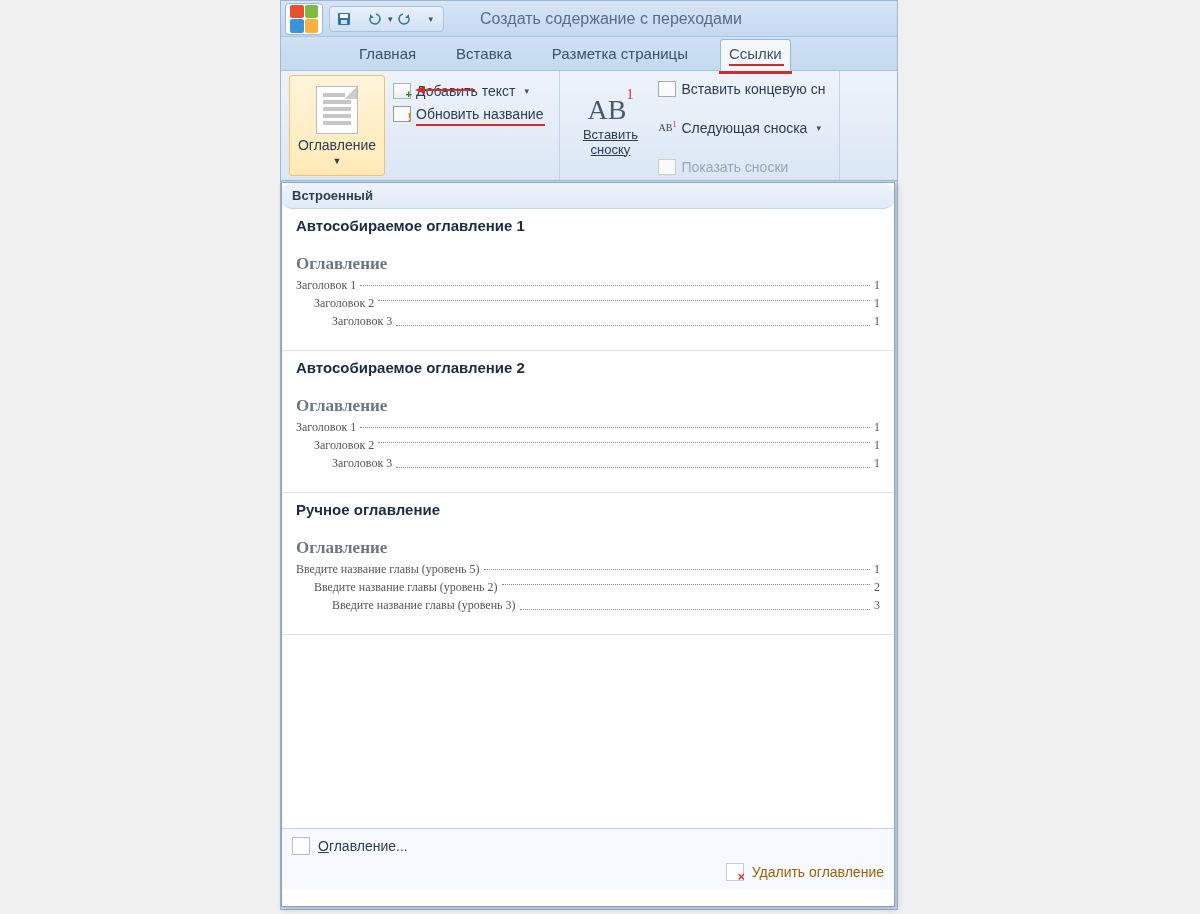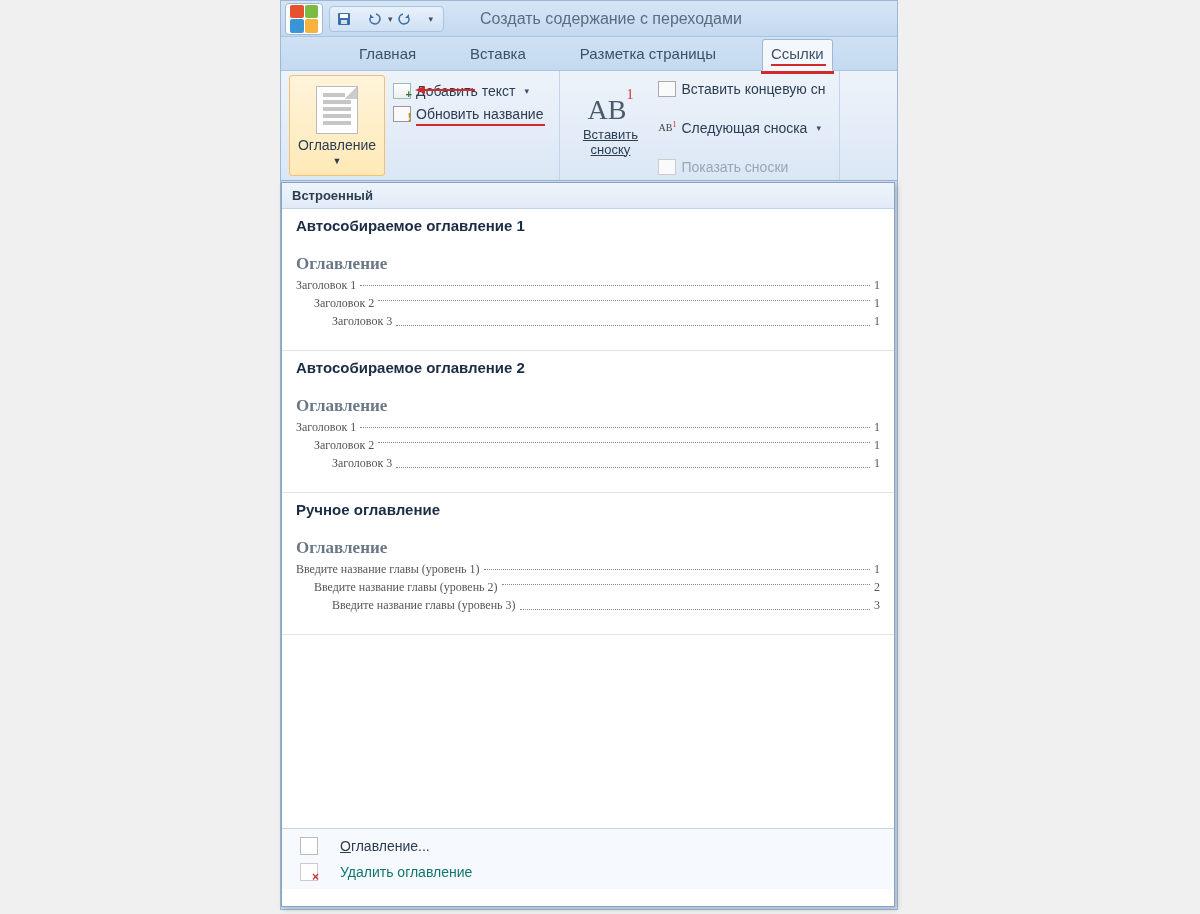--- a/index.html
+++ b/index.html
@@ -52,21 +52,21 @@
   }
   .qat-sep { width:6px; }
   .ico { width:16px;height:16px;display:inline-flex;align-items:center;justify-content:center;font-size:12px;color:#4b6e94; }
   .title-text { margin-left: 30px; font-size: 16px; color:#5a6c7f; }
   
   .tabs {
     height: 34px;
     display:flex;
     align-items:flex-end;
     padding-left: 70px;
-    gap: 38px;
+    gap: 24px;
     border-bottom: 1px solid #a9c3e0;
     background: linear-gradient(#cfe1f3,#c4daf0);
   }
   .tab {
     font-size: 15px;
     color: #3b5168;
     padding: 5px 8px 8px 8px;
     cursor: pointer;
   }
   .tab.active {
@@ -159,46 +159,47 @@
     border:1px solid #8aa3c0;
     box-shadow: 2px 2px 6px rgba(0,0,0,.2);
   }
   .gal-header {
     background: linear-gradient(#eef4fb,#e1ebf7);
     border-bottom:1px solid #c2d4e9;
     padding:5px 10px;
     font-weight:bold;
     color:#2c3d52;
     font-size:13px;
+    border-radius:10px;
   }
   .gal-body { padding: 0; height: 620px; overflow:hidden; border-bottom:1px solid #c2d4e9;}
   .gal-item {
     padding: 8px 14px 18px 14px;
     border-bottom: 1px solid #e3e3e3;
     cursor:pointer;
   }
   .gal-item-title{ font-size:15px; font-weight:bold; color:#1b2c45; margin-bottom:20px;}
   .toc-preview { font-family: "Times New Roman", serif; }
   .toc-title { font-size:17px; color:#6b7785; font-weight:bold; margin-bottom:4px;}
   .toc-line { display:flex; align-items:baseline; font-size:12px; color:#555; margin:3px 0;}
   .toc-text{white-space:nowrap;}
   .toc-dots { flex:1; border-bottom:1px dotted #888; margin:0 4px; position:relative; top:-3px;}
   .toc-page { }
   .lvl2{padding-left:18px;align-items:center;} .lvl3{padding-left:36px;align-items:flex-end;}
 
   .gal-footer { padding: 4px 0; background:#f6f9fd;}
   .gal-footer-item {
-    display:flex; align-items:center; gap:22px;
-    padding: 4px 18px; font-size:14px; color:#2c3d52; cursor:pointer;
+    display:flex; align-items:center; gap:8px;
+    padding: 4px 10px; font-size:14px; color:#2c3d52; cursor:pointer;
   }
   .gf-ico{width:18px;height:18px;display:inline-block;border:1px solid #bbb;background:#fff;position:relative;}
   .gf-ico.del{border-color:#ccc;}
   .gf-ico.del::after{content:"×";position:absolute;right:-2px;bottom:-4px;color:#c33;font-size:12px;font-weight:bold;}
   .gf-ico.save::after{content:"";position:absolute;inset:3px;background:#7bbb44;}
-  .gal-footer-item.disabled{color:#0f766e;cursor:default;}
+  .gal-footer-item.disabled{color:#a16207;cursor:default;justify-content:flex-end;}
   .underline-key{text-decoration:underline;}
   .tri{font-size:9px;color:#3b5168;margin-left:2px;}
   .underline-red{position:relative;}
   .underline-red::after{content:"";position:absolute;left:0;right:-2px;bottom:-4px;height:2px;background:#d02a2a;}
 </style>
 </head>
 <body>
 
 <div class="window">
 
@@ -342,21 +343,21 @@
               <span class="toc-dots"></span>
               <span class="toc-page">1</span>
             </div>
           </div>
         </div>
         <div class="gal-item">
           <div class="gal-item-title">Ручное оглавление</div>
           <div class="toc-preview">
             <div class="toc-title">Оглавление</div>
             <div class="toc-line lvl1">
-              <span class="toc-text">Введите название главы (уровень 1)</span>
+              <span class="toc-text">Введите название главы (уровень 5)</span>
               <span class="toc-dots"></span>
               <span class="toc-page">1</span>
             </div>
             <div class="toc-line lvl2">
               <span class="toc-text">Введите название главы (уровень 2)</span>
               <span class="toc-dots"></span>
               <span class="toc-page">2</span>
             </div>
             <div class="toc-line lvl3">
               <span class="toc-text">Введите название главы (уровень 3)</span>

